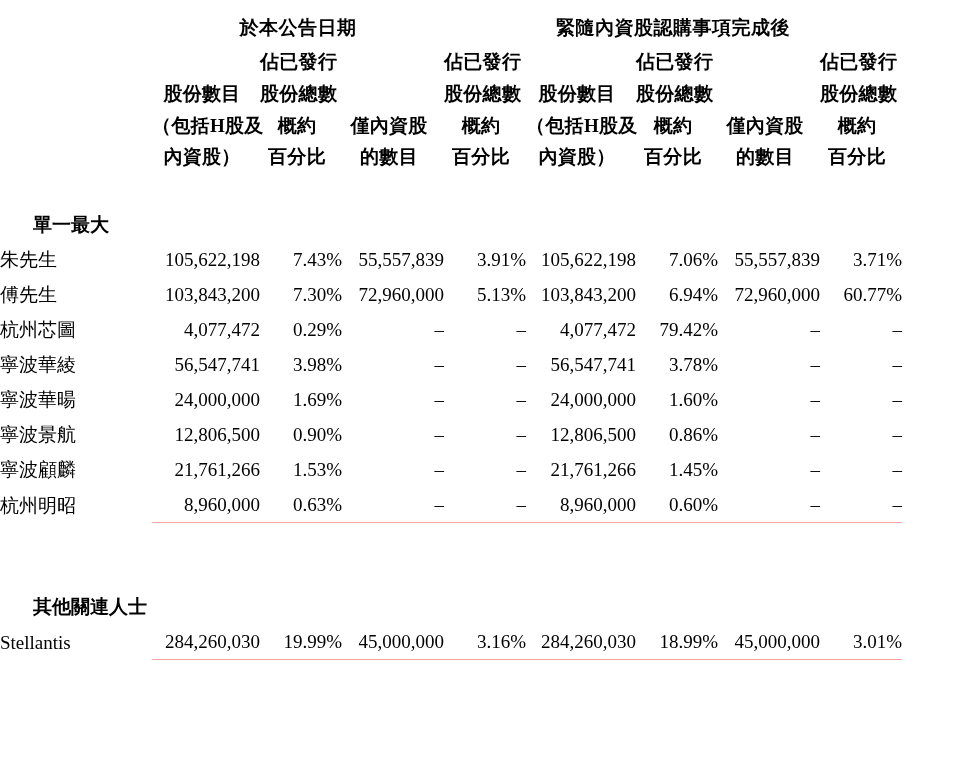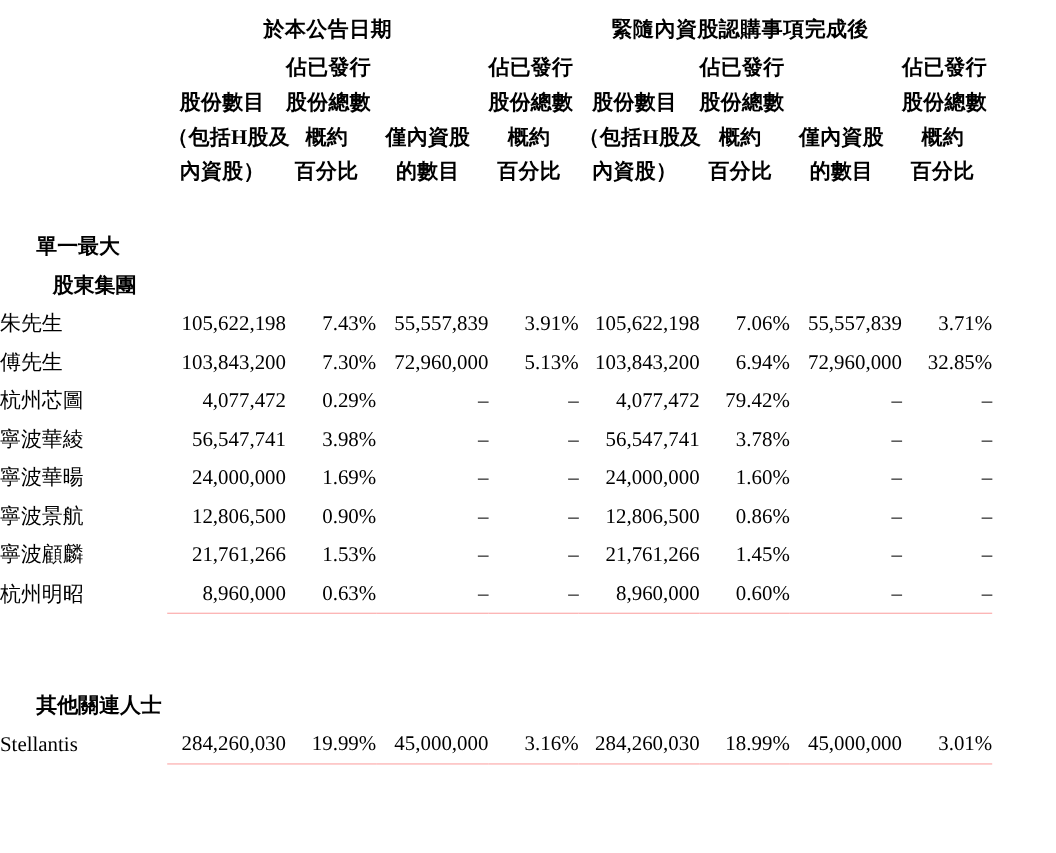--- a/index.html
+++ b/index.html
@@ -227,32 +227,20 @@
           <td></td>
           <td></td>
           <td></td>
           <td></td>
           <td></td>
           <td></td>
           <td></td>
           <td></td>
           <td class="gut"></td>
         </tr>
-        <tr class="sect">
-          <td class="lbl indent">股東集團</td>
-          <td></td>
-          <td></td>
-          <td></td>
-          <td></td>
-          <td></td>
-          <td></td>
-          <td></td>
-          <td></td>
-          <td class="gut"></td>
-        </tr>
         <tr class="data">
           <td class="lbl">朱先生</td>
           <td class="num">105,622,198</td>
           <td class="num">7.43%</td>
           <td class="num">55,557,839</td>
           <td class="num">3.91%</td>
           <td class="num">105,622,198</td>
           <td class="num">7.06%</td>
           <td class="num">55,557,839</td>
           <td class="num">3.71%</td>
@@ -260,21 +248,21 @@
         </tr>
         <tr class="data">
           <td class="lbl">傅先生</td>
           <td class="num">103,843,200</td>
           <td class="num">7.30%</td>
           <td class="num">72,960,000</td>
           <td class="num">5.13%</td>
           <td class="num">103,843,200</td>
           <td class="num">6.94%</td>
           <td class="num">72,960,000</td>
-          <td class="num">32.85%</td>
+          <td class="num">60.77%</td>
           <td class="gut"></td>
         </tr>
         <tr class="data">
           <td class="lbl">杭州芯圖</td>
           <td class="num">4,077,472</td>
           <td class="num">0.29%</td>
           <td class="num">–</td>
           <td class="num">–</td>
           <td class="num">4,077,472</td>
           <td class="num">79.42%</td>

